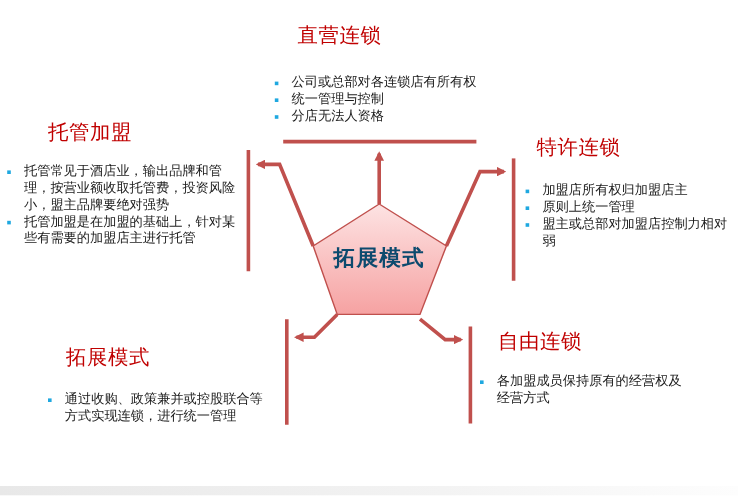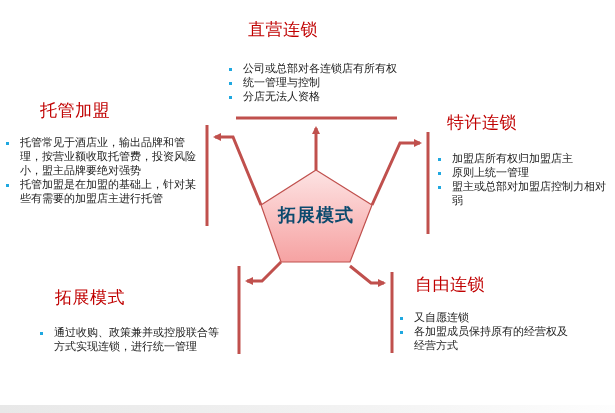--- a/index.html
+++ b/index.html
@@ -70,17 +70,16 @@
   <li>盟主或总部对加盟店控制力相对弱</li>
 </ul>
 
 <div class="title" style="left:55px; top:286px;">拓展模式</div>
 <ul class="bullets" style="left:40px; top:326px; width:180px;">
   <li>通过收购、政策兼并或控股联合等方式实现连锁，进行统一管理</li>
 </ul>
 
 <div class="title" style="left:415px; top:273px;">自由连锁</div>
 <ul class="bullets" style="left:400px; top:311px; width:175px;">
-  <li>又自愿连锁</li>
   <li>各加盟成员保持原有的经营权及经营方式</li>
 </ul>
 
 <div class="bottom-band"></div>
 
 </body></html>

